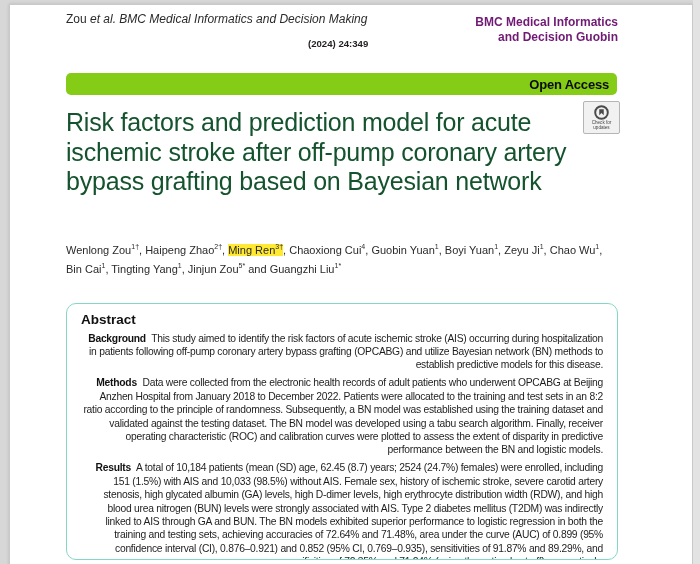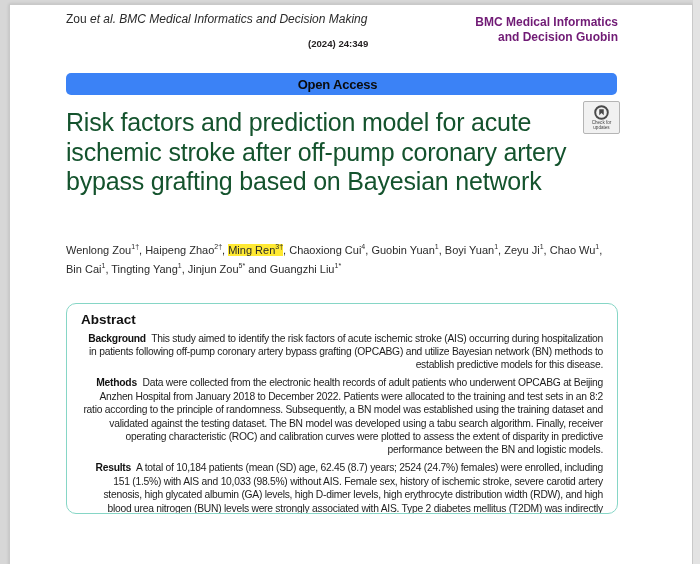--- a/index.html
+++ b/index.html
@@ -49,21 +49,21 @@
   }
   
   #authors {
     position:absolute; top:236px; left:56px; width:552px;
     font-size:11px; line-height:18.5px; color:#2a2a2a;
   }
   #authors sup { font-size:7px; line-height:0; }
   #authors .hl { background:#ffe933; }
   
   #abstract-box {
-    position:absolute; top:298px; left:56px; width:552px; height:211px;
+    position:absolute; top:298px; left:56px; width:552px; height:257px;
     border:1.6px solid #86d6c6; border-radius:10px;
     padding:8px 14px 22px 14px;
     overflow:hidden;
     background:#fff;
   }
   #abstract-heading { font-size:13.5px; font-weight:bold; margin-bottom:3px; color:#111; }
   .abs-p { font-size:10.3px; line-height:13.4px; letter-spacing:-0.25px; margin-top:4.6px; color:#1d1d1d;text-align:right; }
   .abs-label { font-weight:bold; padding-right:3px; color:#111; }
   
   #right-strip { position:absolute; right:0; top:0; width:7px; height:564px; background:#e3e3e3; }
@@ -77,21 +77,21 @@
     <div class="hdr-left">
       <div class="hdr-cite"><span>Zou </span><i>et al. BMC Medical Informatics and Decision Making</i></div>
     </div>
     <div class="hdr-ref">(2024) 24:349</div>
     <div class="hdr-journal">
       <div>BMC Medical Informatics</div>
       <div>and Decision Guobin</div>
     </div>
   </div>
 
-  <div id="open-access-bar" style="background: #3b82f6; justify-content: center;">
+  <div id="open-access-bar" style="background: #84cc16;">
     <span>Open Access</span>
   </div>
 
   <div id="check-updates">
     <span>
       <svg viewBox="0 0 20 20">
         <circle cx="10" cy="10" r="8.4" fill="none" stroke="#4a4a4a" stroke-width="2.6"></circle>
         <path d="M7 5.5 L13 5.5 L13 13.5 L10 10.8 L7 13.5 Z" fill="#4a4a4a"></path>
       </svg>
     </span>

